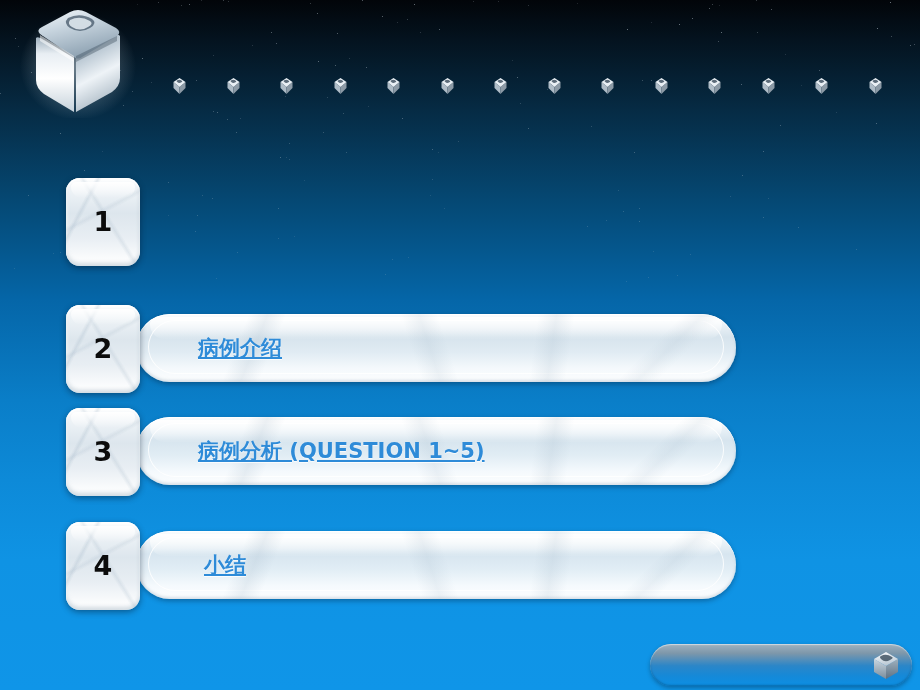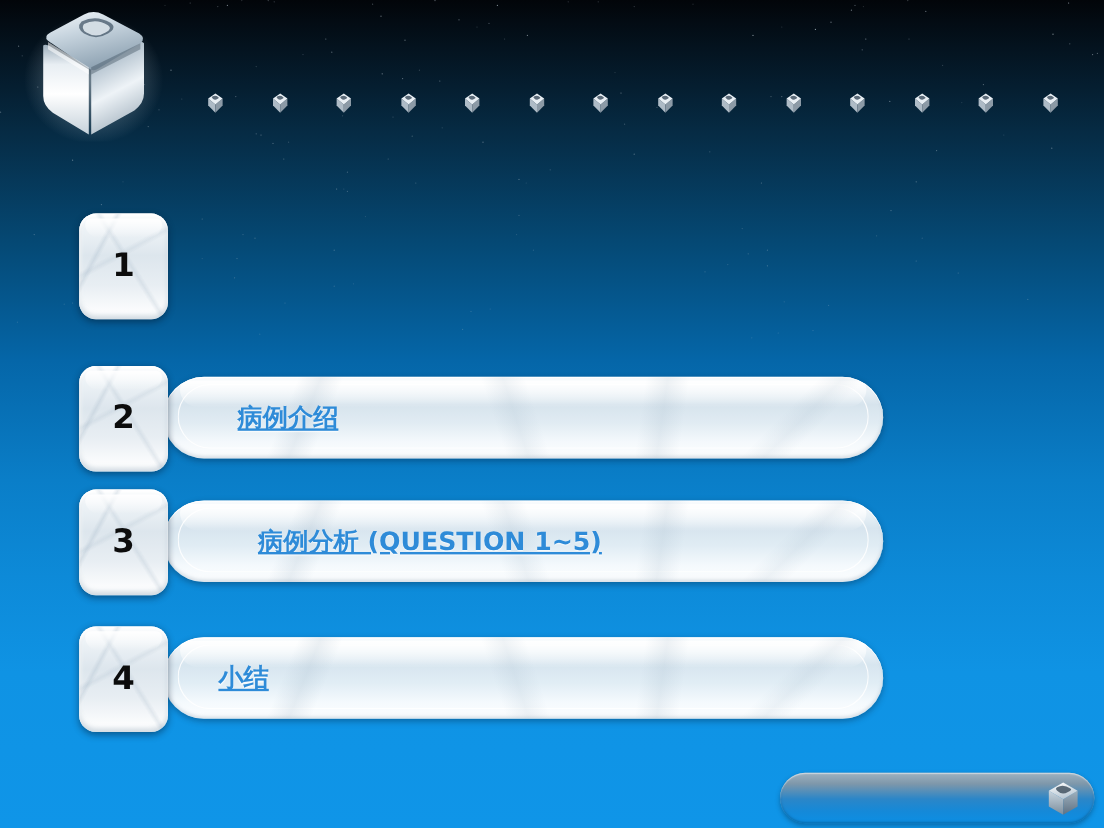--- a/index.html
+++ b/index.html
@@ -563,30 +563,30 @@
           <div class="item-bar-inner"></div>
           <div class="item-label" style="left: 62px;">病例介绍 </div>
         </div>
         <div class="item-badge">
           <div class="badge-num">2</div>
         </div>
       </div>
       <div class="item" style="top: 408px;">
         <div class="item-bar">
           <div class="item-bar-inner"></div>
-          <div class="item-label" style="left: 62px; margin-left: 17px;">病例分析 (QUESTION 1~5)</div>
+          <div class="item-label" style="left: 62px;">病例分析 (QUESTION 1~5)</div>
         </div>
         <div class="item-badge">
           <div class="badge-num">3</div>
         </div>
       </div>
       <div class="item" style="top: 522px;">
         <div class="item-bar">
           <div class="item-bar-inner"></div>
-          <div class="item-label" style="left: 46px;">小结 </div>
+          <div class="item-label" style="left: 68px;">小结 </div>
         </div>
         <div class="item-badge">
           <div class="badge-num">4</div>
         </div>
       </div>
     </div>
 
   <div class="footer-bar">
     <div class="footer-cube">
       <svg viewBox="0 0 36 36" width="36" height="36">

